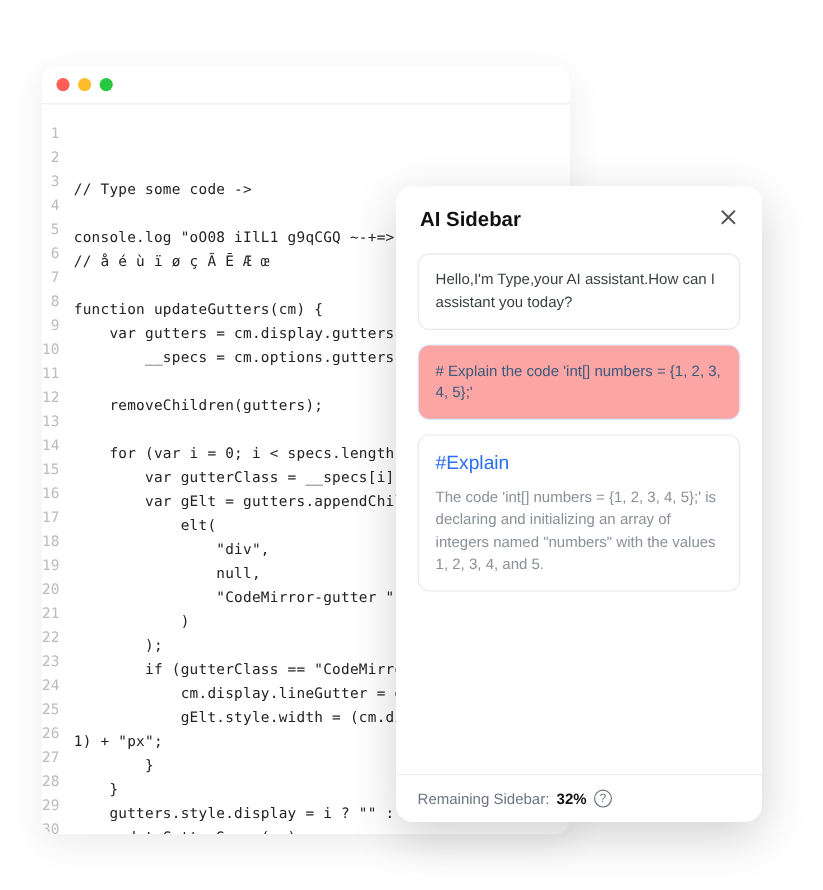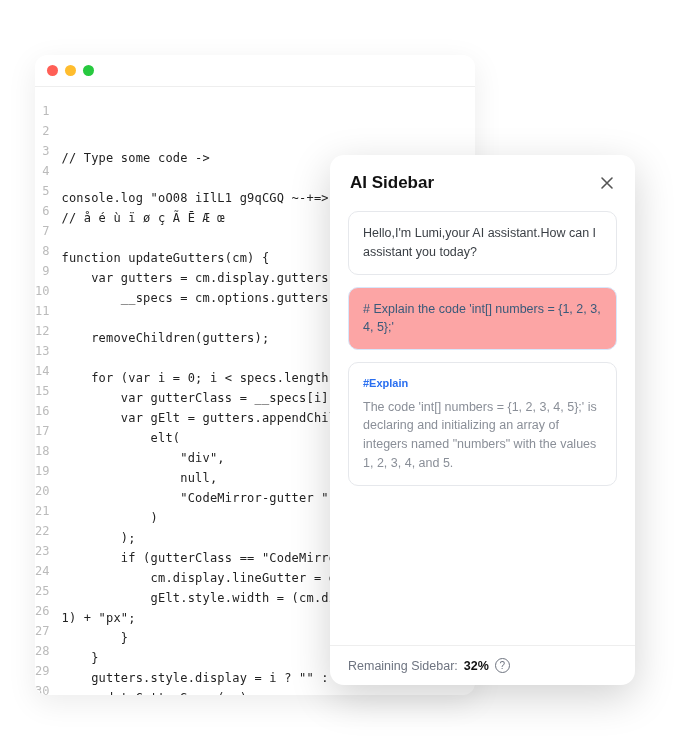--- a/index.html
+++ b/index.html
@@ -54,21 +54,21 @@
   height: 530px;
   background: #fff;
   border-radius: 14px;
   box-shadow: 0 12px 40px rgba(0,0,0,0.18);
   display: flex;
   flex-direction: column;
 }
 .sidebar-header {
   display: flex;
   justify-content: space-between;
-  align-items: center;
+  align-items: flex-start;
   padding: 18px 20px 12px 20px;
 }
 .sidebar-title { font-size: 17px; font-weight: 700; color: #111; }
 .close-btn { width: 16px; height: 16px; cursor: pointer; color: #555; background: none; border: none; display:flex; align-items:center; justify-content:center; }
 
 .sidebar-body {
   flex: 1;
   padding: 6px 18px;
   overflow: hidden;
 }
@@ -81,22 +81,22 @@
   line-height: 1.5;
   color: #3a3f45;
 }
 .bubble-query {
   background: #fca5a5;
   border-color: #d7e7fb;
   color: #3a5a7a;
 }
 .bubble-response .tag {
   color: #2a6ff0;
-  font-weight: 700;
-  font-size: 11px;
+  font-weight: 400;
+  font-size: 16px;
   display: block;
   margin-bottom: 6px;
 }
 .bubble-response .body { color: #8a8f98; text-align: right; }
 
 .sidebar-footer {
   border-top: 1px solid #eee;
   padding: 12px 18px;
   font-size: 12.5px;
   color: #6e7480;
@@ -191,21 +191,21 @@
 <div class="sidebar">
   <div class="sidebar-header">
     <div class="sidebar-title">AI Sidebar</div>
     <button class="close-btn">
       <svg width="14" height="14" viewBox="0 0 14 14">
           <path d="M2 2 L12 12 M12 2 L2 12" stroke="#555" stroke-width="1.6" stroke-linecap="round"></path>
         </svg>
     </button>
   </div>
   <div class="sidebar-body">
-    <div class="bubble">Hello,I'm Lumi,your AI assistant.How can I assistant you today?</div>
+    <div class="bubble">Hello,I'm Type,your AI assistant.How can I assistant you today?</div>
     <div class="bubble bubble-query"># Explain the code 'int[] numbers = {1, 2, 3, 4, 5};'</div>
     <div class="bubble bubble-response">
       <span class="tag">#Explain</span>
       <span class="body">The code 'int[] numbers = {1, 2, 3, 4, 5};' is declaring and initializing an array of integers named "numbers" with the values 1, 2, 3, 4, and 5.</span>
     </div>
   </div>
   <div class="sidebar-footer">
     <span>Remaining Sidebar:</span>
     <span class="pct">32%</span>
     <span class="help-icon">?</span>

